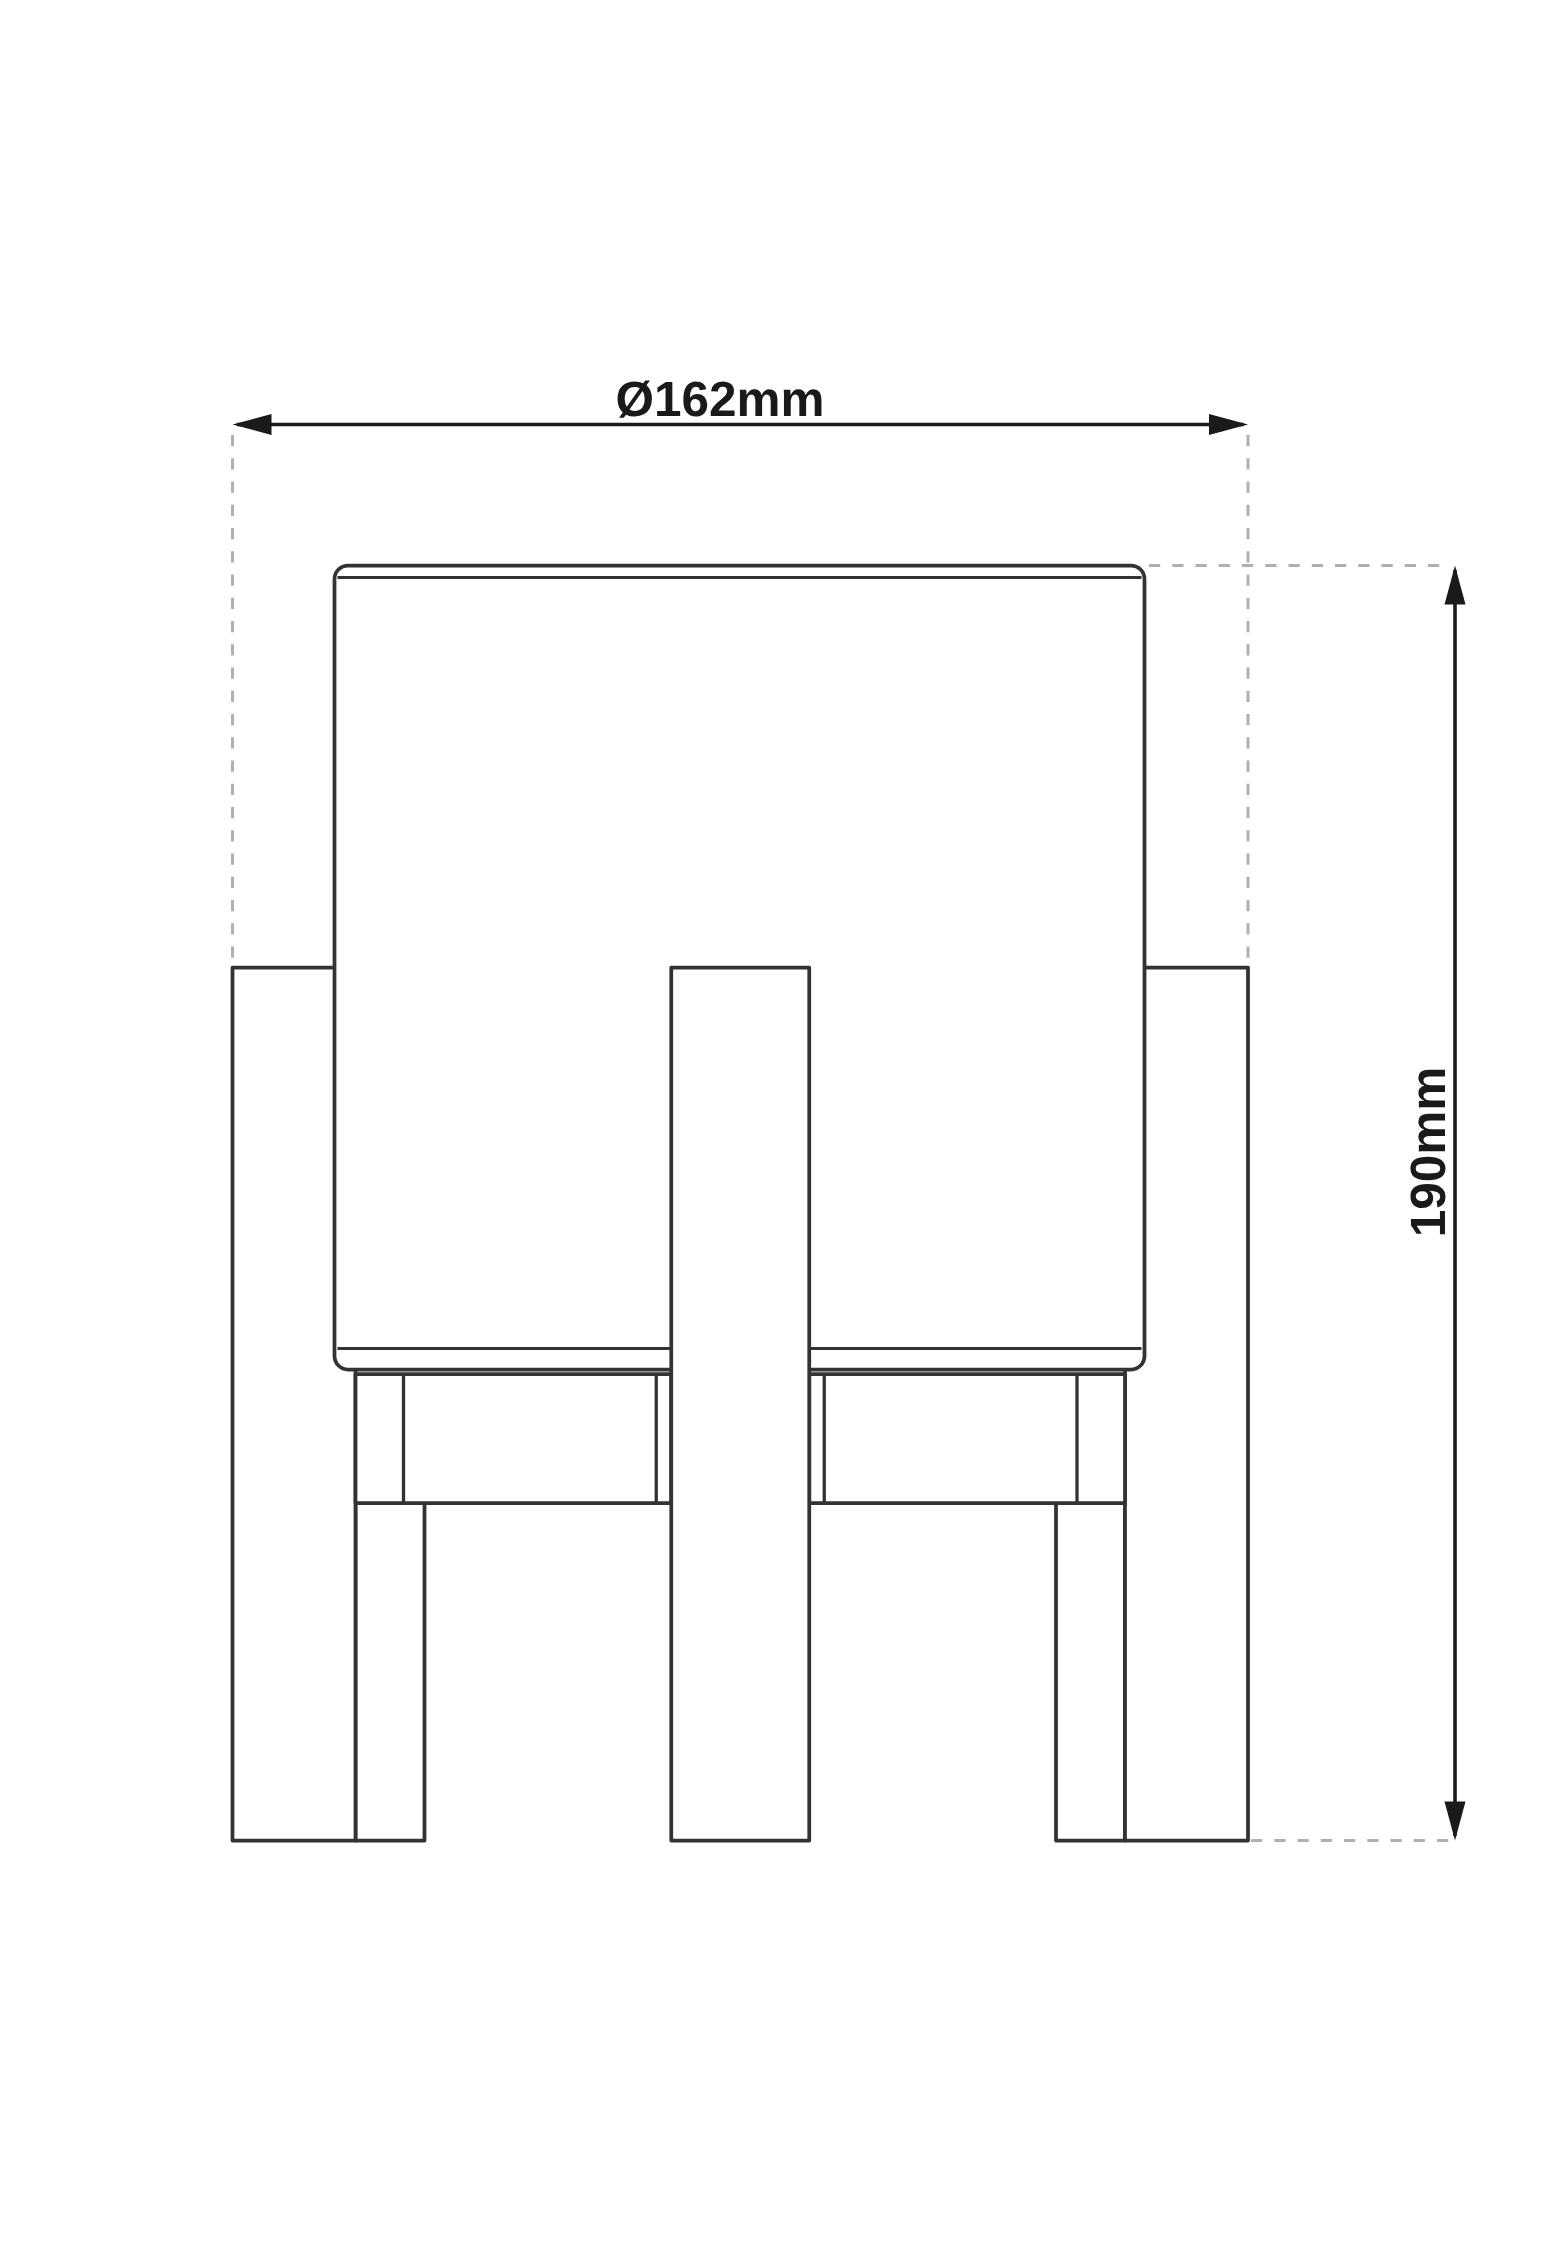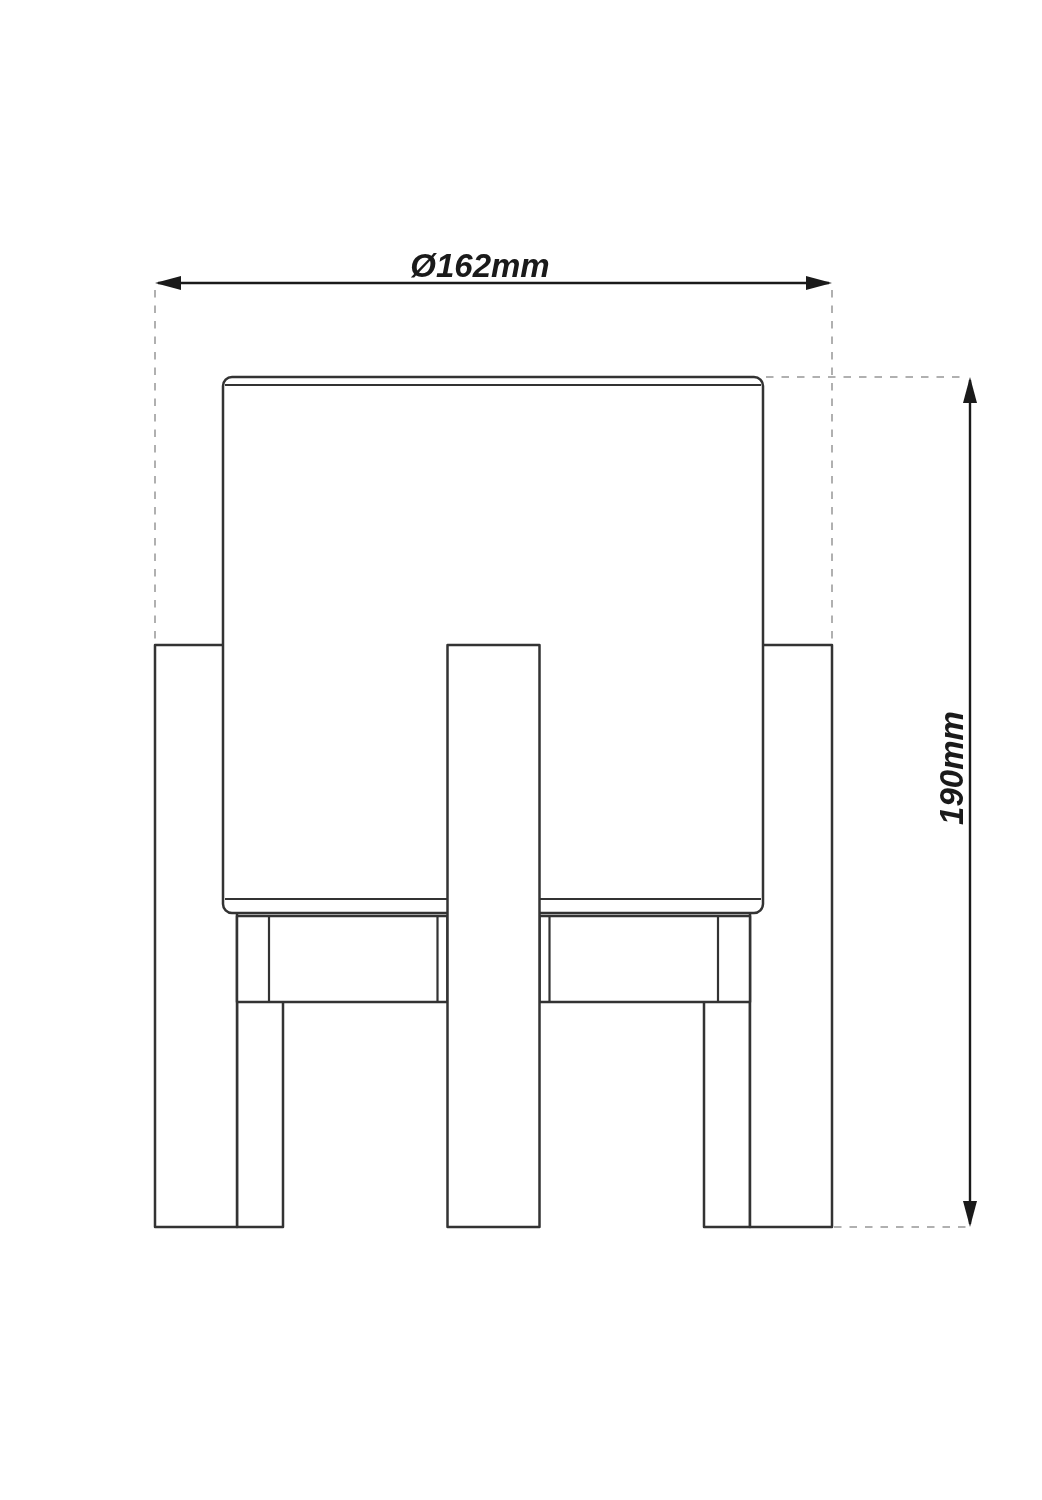--- a/index.html
+++ b/index.html
@@ -9,21 +9,20 @@
     --dash:#b0b0b0;
     --text:#1a1a1a;
   }
   html,body{margin:0;padding:0;background:var(--bg);}
   .stage{
     width:1042px;height:1500px;
     background:var(--bg);
     margin:0 auto;
     position:relative;
     font-family:"Liberation Sans","DejaVu Sans",sans-serif;
-    font-style:italic;
   }
   svg{display:block;}
   .obj{fill:#ffffff;stroke:var(--line);stroke-width:2.5;stroke-linejoin:round;}
   .objline{fill:none;stroke:var(--line);stroke-width:2.2;}
   .rim{fill:none;stroke:var(--line);stroke-width:2;}
   .dimline{fill:none;stroke:var(--dim);stroke-width:2.4;}
   .arrow{fill:var(--dim);stroke:none;}
   .dashed{fill:none;stroke:var(--dash);stroke-width:2;stroke-dasharray:7.5 8;}
   .dimtext{
     fill:var(--text);

